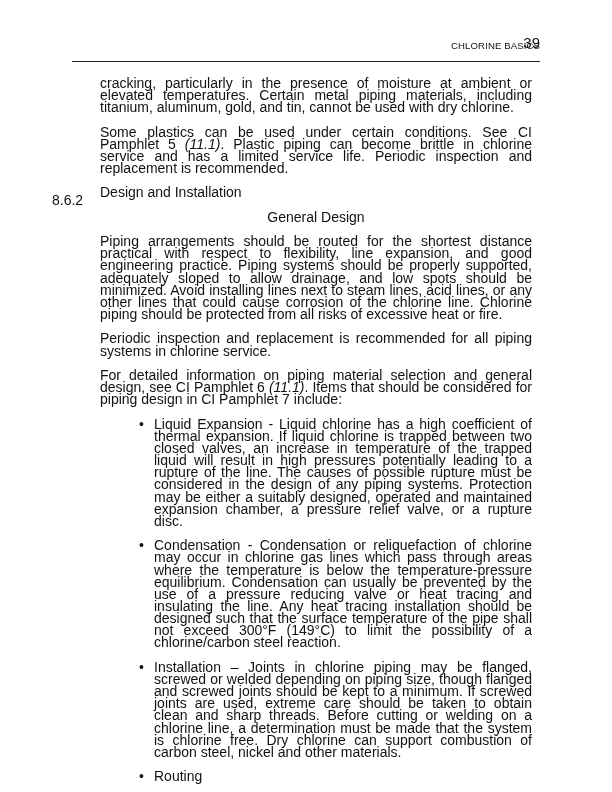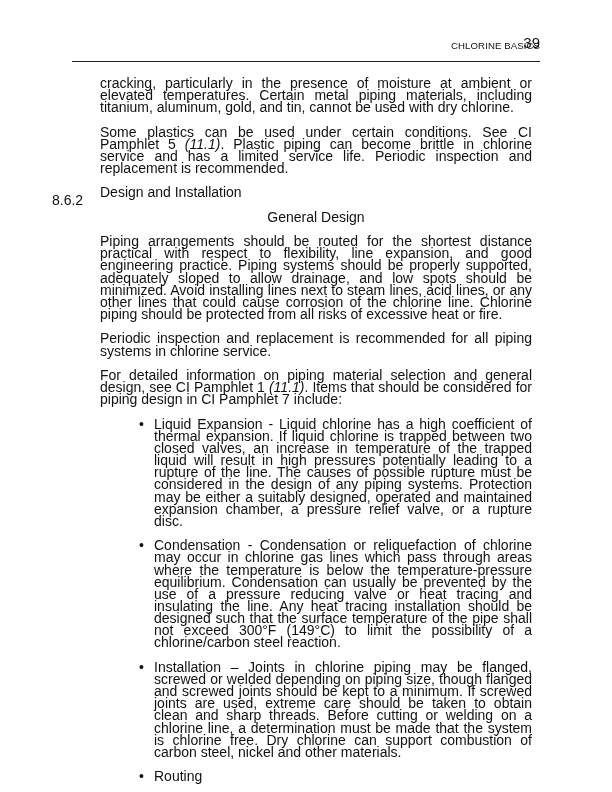--- a/index.html
+++ b/index.html
@@ -37,21 +37,21 @@
     <span class="section-number">8.6.2</span>
     <span>Design and Installation</span>
   </div>
 
   <div class="subheading">General Design</div>
 
   <p>Piping arrangements should be routed for the shortest distance practical with respect to flexibility, line expansion, and good engineering practice.  Piping systems should be properly supported, adequately sloped to allow drainage, and low spots should be minimized. Avoid installing lines next to steam lines, acid lines, or any other lines that could cause corrosion of the chlorine line. Chlorine piping should be protected from all risks of excessive heat or fire.</p>
 
   <p>Periodic inspection and replacement is recommended for all piping systems in chlorine service.</p>
 
-  <p><span>For detailed information on piping material selection and general design, see CI Pamphlet 1 </span><em>(11.1)</em><span>.  Items that should be considered for piping design in CI Pamphlet 7 include:</span></p>
+  <p><span>For detailed information on piping material selection and general design, see CI Pamphlet 6 </span><em>(11.1)</em><span>.  Items that should be considered for piping design in CI Pamphlet 7 include:</span></p>
 
   <ul class="bullets">
     <li>
       <span class="bullet">•</span>
       <span>Liquid Expansion - Liquid chlorine has a high coefficient of thermal expansion. If liquid chlorine is trapped between two closed valves, an increase in temperature of the trapped liquid will result in high pressures potentially leading to a rupture of the line. The causes of possible rupture must be considered in the design of any piping systems. Protection may be either a suitably designed, operated and maintained expansion chamber, a pressure relief valve, or a rupture disc.</span>
     </li>
     <li>
       <span class="bullet">•</span>
       <span>Condensation - Condensation or reliquefaction of chlorine may occur in chlorine gas lines which pass through areas where the temperature is below the temperature-pressure equilibrium. Condensation can usually be prevented by the use of a pressure reducing valve or heat tracing and insulating the line. Any heat tracing installation should be designed such that the surface temperature of the pipe shall not exceed 300°F (149°C) to limit the possibility of a chlorine/carbon steel reaction.</span>
     </li>

